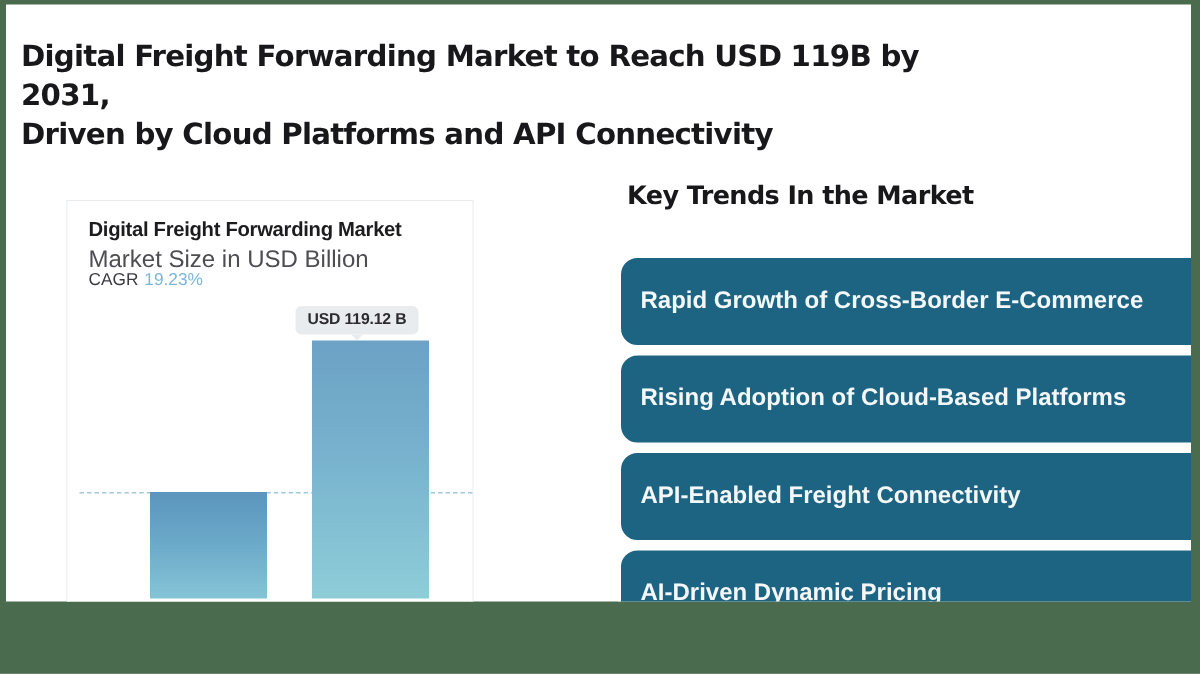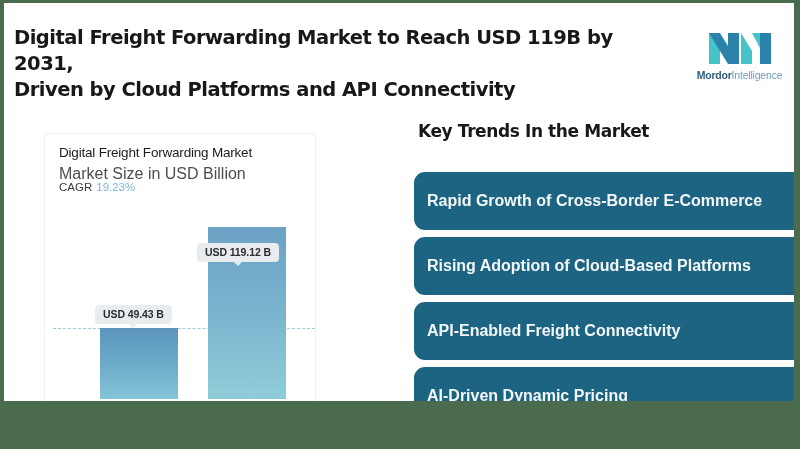--- a/index.html
+++ b/index.html
@@ -75,21 +75,21 @@
     width: 270px;
     height: 312px;
     background: #ffffff;
     box-shadow: 0 0 0 0.7px #e9ecef;
   }
   #chart-title {
     position: absolute;
     left: 14px;
     top: 11px;
     font-size: 13.5px;
-    font-weight: normal;
+    font-weight: bold;
     color: #1c1c1e;
     letter-spacing: -0.2px;
   }
   #chart-subtitle {
     position: absolute;
     left: 14px;
     top: 31px;
     font-size: 16px;
     color: #4d4d52;
   }
@@ -230,48 +230,33 @@
 <body>
 
 <div id="canvas">
   <div id="sheet">
 
     <div id="headline">
       <span>Digital Freight Forwarding Market to Reach USD 119B by 2031,</span>
       <span class="l2">Driven by Cloud Platforms and API Connectivity</span>
     </div>
 
-    <div id="logo-box">
-      <svg id="logo-mark" viewBox="0 0 62 37">
-        <polygon points="0,37 0,6 11,6 11,37" fill="#45c3c9"></polygon>
-        <polygon points="0,6 11,6 30,37 19,37" fill="#2a82ab"></polygon>
-        <polygon points="19,37 19,6 30,6 30,37" fill="#2a82ab"></polygon>
-        <polygon points="32,37 32,6 43,6 43,37" fill="#45c3c9"></polygon>
-        <polygon points="32,6 43,6 62,37 51,37" fill="#ffffff"></polygon>
-        <polygon points="51,37 51,6 62,6 62,37" fill="#2a82ab"></polygon>
-        <polygon points="43,6 51,6 51,21" fill="#45c3c9"></polygon>
-      </svg>
-      <div id="logo-word">
-        <span class="b">Mordor</span><span class="n">Intelligence</span>
-      </div>
-    </div>
 
     <div id="chart-card">
       <div id="chart-title">Digital Freight Forwarding Market</div>
       <div id="chart-subtitle">Market Size in USD Billion</div>
       <div id="cagr-row">
         <span>CAGR</span><span class="val">19.23%</span>
       </div>
 
       <div id="plot">
         <div id="dash-line" style="top: 127.7px;"></div>
         <div class="bar" id="bar-2026" style="height: 71.3px;"></div>
         <div class="bar" id="bar-2031" style="height: 171.8px;"></div>
-        <div class="pill" id="pill-2026" style="top: 104.7px;">USD 49.43 B</div>
-        <div class="pill" id="pill-2031" style="top: 4.2px; margin-top: 39px;">USD 119.12 B</div>
+        <div class="pill" id="pill-2031" style="top: 4.2px;">USD 119.12 B</div>
       </div>
 
       <div class="xlabel" id="xlabel-2026">2026</div>
       <div class="xlabel" id="xlabel-2031">2031</div>
 
     </div>
 
     <div id="trends-heading">Key Trends In the Market</div>
     <div id="trends-list">
       <div class="trend-card">

